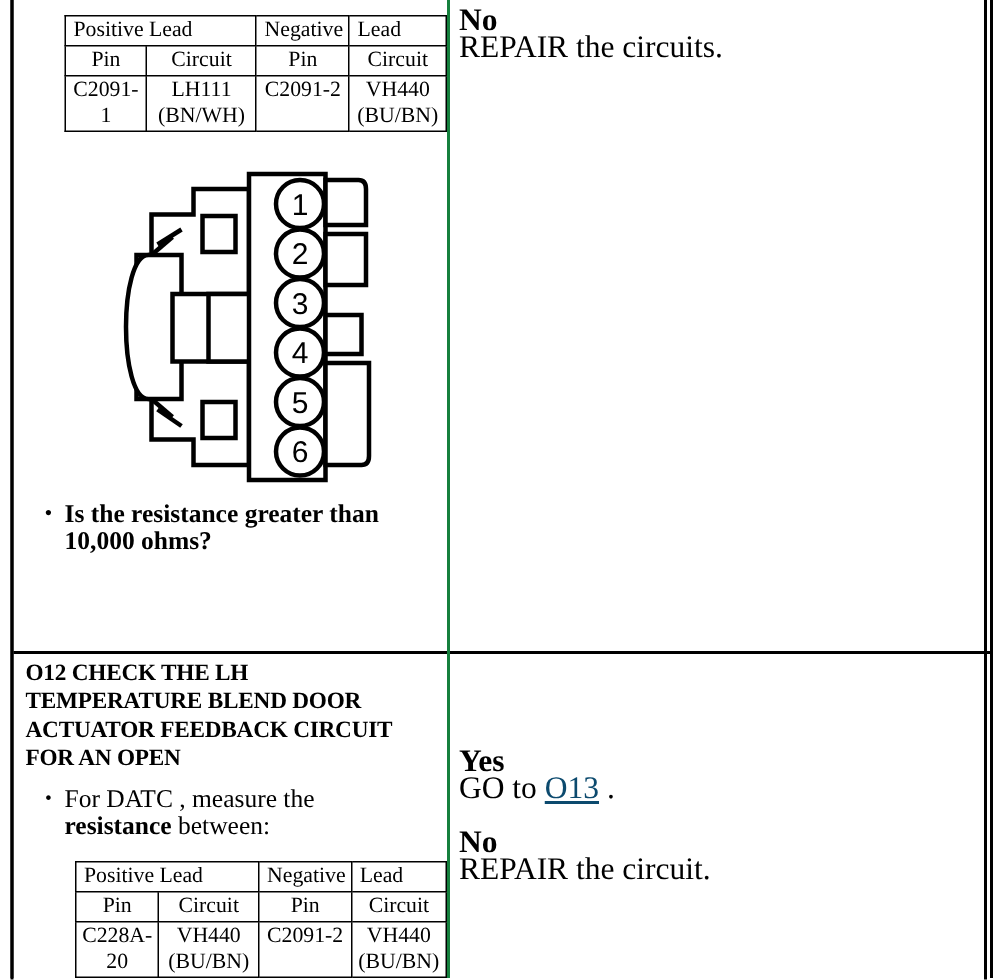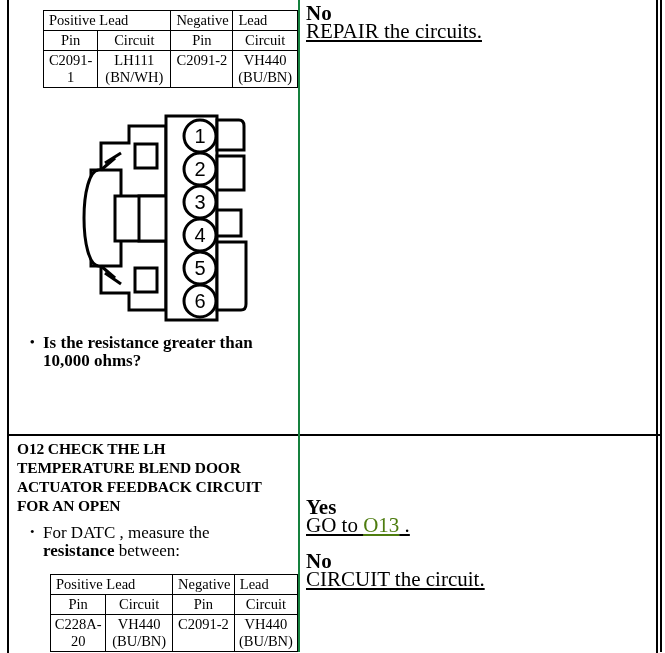--- a/index.html
+++ b/index.html
@@ -60,25 +60,25 @@
   
   .result-block {
     padding: 4px 0 0 6px;
     font-size: 21px;
     line-height: 18px;
   }
   .lead-bold {
     font-weight: bold;
     display: block;
   }
-  .lead-text { display: block; text-decoration: underline; }
+  .lead-text { display: block; }
   .spacer-line { display: block; height: 18px; }
 
   a.xref {
-    color: #4d7c0f;
+    color: #0c4a6e;
     text-decoration: underline;
     text-align: right;
   }
 
   
   .step-header {
     font-weight: bold;
     font-size: 15.5px;
     line-height: 19px;
     padding: 3px 16px 3px 8px;
@@ -265,19 +265,19 @@
           </table>
         </div>
       </td>
 
       <td class="col-result rowsep-top">
         <div class="result-block" style="padding-top:62px;">
           <span class="lead-bold">Yes</span>
           <span class="lead-text"><span>GO to </span><a class="xref" href="#">O13</a><span> .</span></span>
           <span class="spacer-line"></span>
           <span class="lead-bold">No</span>
-          <span class="lead-text">CIRCUIT the circuit.</span>
+          <span class="lead-text">REPAIR the circuit.</span>
         </div>
       </td>
     </tr>
 
   </tbody>
 </table>
 
 </body></html>

